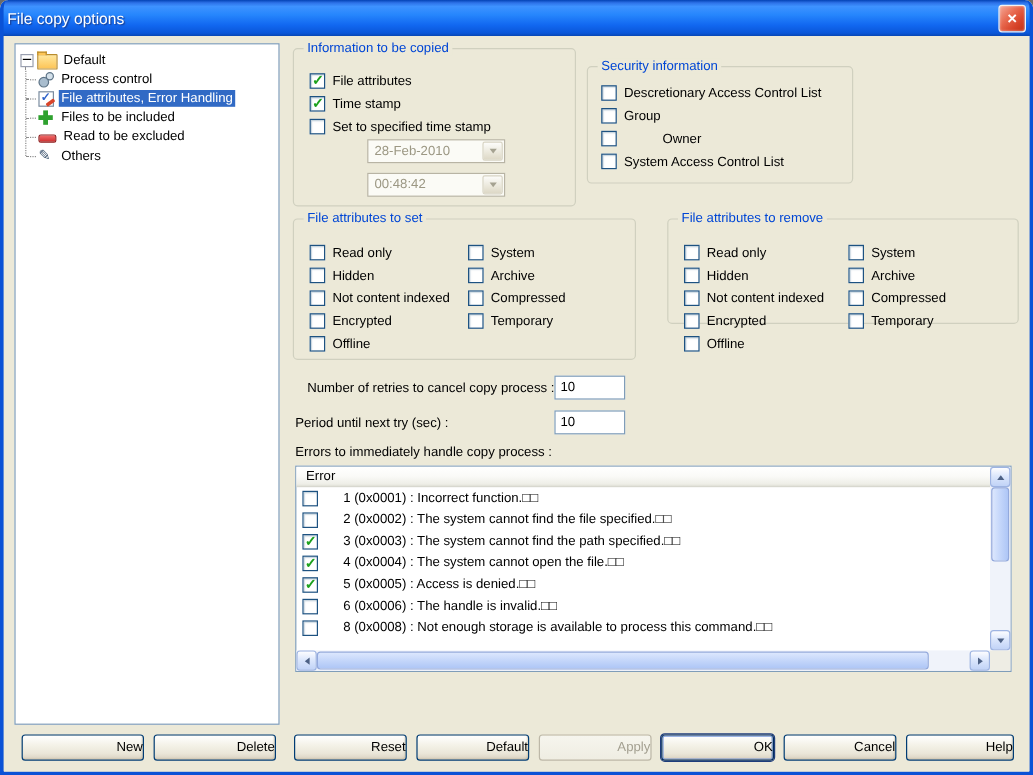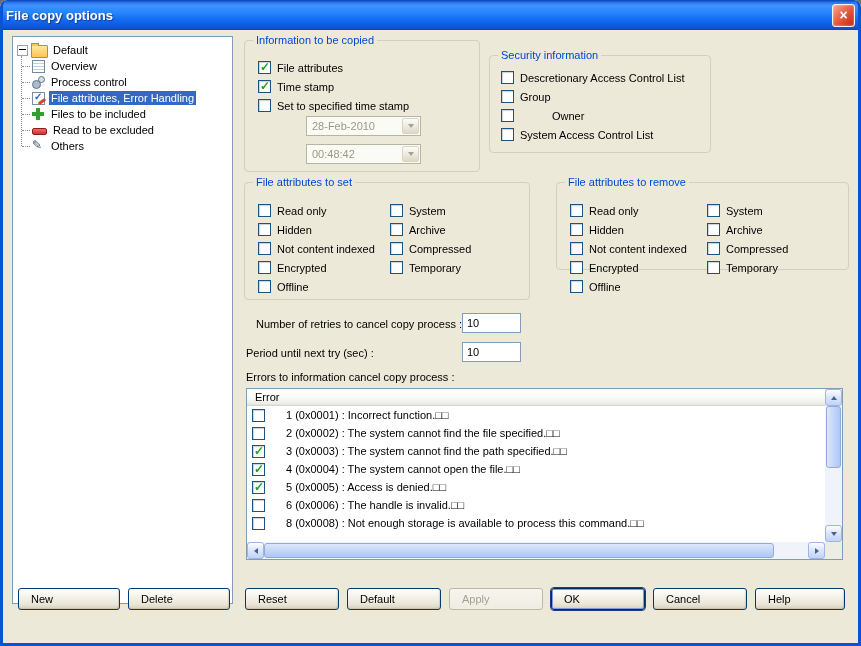--- a/index.html
+++ b/index.html
@@ -2,21 +2,21 @@
 <html><head>
 <meta charset="utf-8">
 <style>
   html,body{margin:0;padding:0;}
   body{font-family:"Liberation Sans",sans-serif;background:#6B6B6B;}
   .window{position:relative;width:861px;height:646px;background:#ECE9D8;border-radius:7px 7px 0 0;overflow:hidden;font-size:11px;color:#000;}
   .frame{position:absolute;inset:0;border:3px solid #0A52D6;border-top:none;border-radius:7px 7px 0 0;pointer-events:none;z-index:60;}
   
   .titlebar{position:absolute;left:0;top:0;width:100%;height:30px;border-radius:7px 7px 0 0;box-sizing:border-box;padding:0 6px;display:flex;align-items:center;z-index:55;
     background:linear-gradient(180deg,#0342B5 0%,#2D72E8 8%,#3E92FF 18%,#2787FD 40%,#1167F0 70%,#0A56D8 92%,#0846B4 100%);}
-  .title{color:#fff;font-size:13px;font-weight:bold;text-shadow:1px 1px 1px #1A3D8F;flex:1;}
+  .title{color:#fff;font-size:13px;font-weight:normal;text-shadow:1px 1px 1px #1A3D8F;flex:1;}
   .closebtn{width:21px;height:21px;border-radius:3px;border:1px solid #F3F3F3;display:flex;align-items:center;justify-content:center;
     background:linear-gradient(135deg,#F5A897 0%,#E86A50 40%,#D8442A 70%,#C03014 100%);box-shadow:inset 0 0 2px rgba(255,255,255,.65);}
   .closebtn .x{color:#fff;font-size:14px;font-weight:bold;line-height:1;margin-top:-1px;}
   
   .tree{position:absolute;left:12px;top:36px;width:221px;height:568px;background:#fff;border:1px solid #7F9DB9;box-sizing:border-box;padding-top:5px;}
   .tree-root{display:flex;align-items:center;gap:3px;height:16px;padding-left:4px;}
   .expander{width:9px;height:9px;border:1px solid #9AA0B0;background:#fff;position:relative;flex:0 0 9px;}
   .expander::after{content:'';position:absolute;left:1px;right:1px;top:3px;height:1px;background:#000;}
   .icon-folder{width:15px;height:11px;background:linear-gradient(180deg,#FFE79C,#FDC557);border:1px solid #B98C2C;border-radius:1px;position:relative;margin-top:2px;flex:0 0 15px;}
   .icon-folder::before{content:'';position:absolute;top:-3px;left:-1px;width:6px;height:2px;background:#FDC557;border:1px solid #B98C2C;border-bottom:none;}
@@ -69,21 +69,21 @@
     background:linear-gradient(90deg,#DCE7FD 0%,#C4D6FA 50%,#AEC6F6 100%);}
   .hthumb{position:absolute;top:1px;bottom:1px;left:17px;width:510px;border:1px solid #93A9DC;border-radius:3px;box-sizing:border-box;
     background:linear-gradient(180deg,#DCE7FD 0%,#C4D6FA 50%,#AEC6F6 100%);}
   .tri{width:0;height:0;}
   .tri-up{border-left:3px solid transparent;border-right:3px solid transparent;border-bottom:4px solid #4D6185;}
   .tri-down{border-left:3px solid transparent;border-right:3px solid transparent;border-top:4px solid #4D6185;}
   .tri-left{border-top:3px solid transparent;border-bottom:3px solid transparent;border-right:4px solid #4D6185;}
   .tri-right{border-top:3px solid transparent;border-bottom:3px solid transparent;border-left:4px solid #4D6185;}
   .tri-down-d{border-left:3px solid transparent;border-right:3px solid transparent;border-top:4px solid #A5A291;}
   
-  .btn{position:absolute;top:588px;height:22px;border:1px solid #003C74;border-radius:3px;text-align:left;line-height:20px;box-sizing:border-box;cursor:default;
+  .btn{position:absolute;top:612px;height:22px;border:1px solid #003C74;border-radius:3px;text-align:right;line-height:20px;box-sizing:border-box;cursor:default;
     background:linear-gradient(180deg,#FFFFFF 0%,#F4F2E8 40%,#EAE6D8 75%,#D9D1C0 100%);box-shadow:inset -1px -1px 1px rgba(180,160,120,.35);padding-left:12px;}
   .btn.disabled{color:#A39F90;border-color:#BDB8A8;background:linear-gradient(180deg,#F6F5EE,#EFEDE2);box-shadow:none;}
   .btn.focused{border-color:#002D5E;box-shadow:inset 0 0 0 1px #7C9CDD, inset -1px -1px 1px rgba(180,160,120,.3);outline:1px solid #1E3C7B;}
 </style>
 </head>
 <body>
 
 <div class="window">
 
   <div class="titlebar">
@@ -94,24 +94,20 @@
   </div>
 
   <div class="tree">
     <div class="tree-root">
       <span class="expander"></span>
       <span class="icon-folder"></span>
       <span class="tlabel">Default</span>
     </div>
     <div class="tree-children">
       <div class="tree-item">
-        <span class="ticon icon-overview"></span>
-        <span class="tlabel">Overview</span>
-      </div>
-      <div class="tree-item">
         <span class="ticon icon-process"></span>
         <span class="tlabel">Process control</span>
       </div>
       <div class="tree-item">
         <span class="ticon icon-attrib"></span>
         <span class="tlabel sel">File attributes, Error Handling</span>
       </div>
       <div class="tree-item">
         <span class="ticon icon-plus"></span>
         <span class="tlabel">Files to be included</span>
@@ -253,21 +249,21 @@
       <span class="cb"></span>
       <span>Temporary</span>
     </label>
   </div>
 
   <div class="label" style="left:256px;top:318px;">Number of retries to cancel copy process :</div>
   <input class="txt" style="left: 462px; top: 313px;" value="10">
   <div class="label" style="left:246px;top:347px;">Period until next try (sec) :</div>
   <input class="txt" style="left: 462px; top: 342px;" value="10">
 
-  <div class="label" style="left:246px;top:371px;">Errors to information cancel copy process :</div>
+  <div class="label" style="left:246px;top:371px;">Errors to immediately handle copy process :</div>
   <div class="listbox" style="left:246px;top:388px;width:597px;height:172px;">
     <div class="lheader">
       <span>Error</span>
     </div>
     <div class="lrows">
       <div class="lrow">
         <span class="cb"></span>
         <span>1 (0x0001) : Incorrect function.□□</span>
       </div>
       <div class="lrow">

